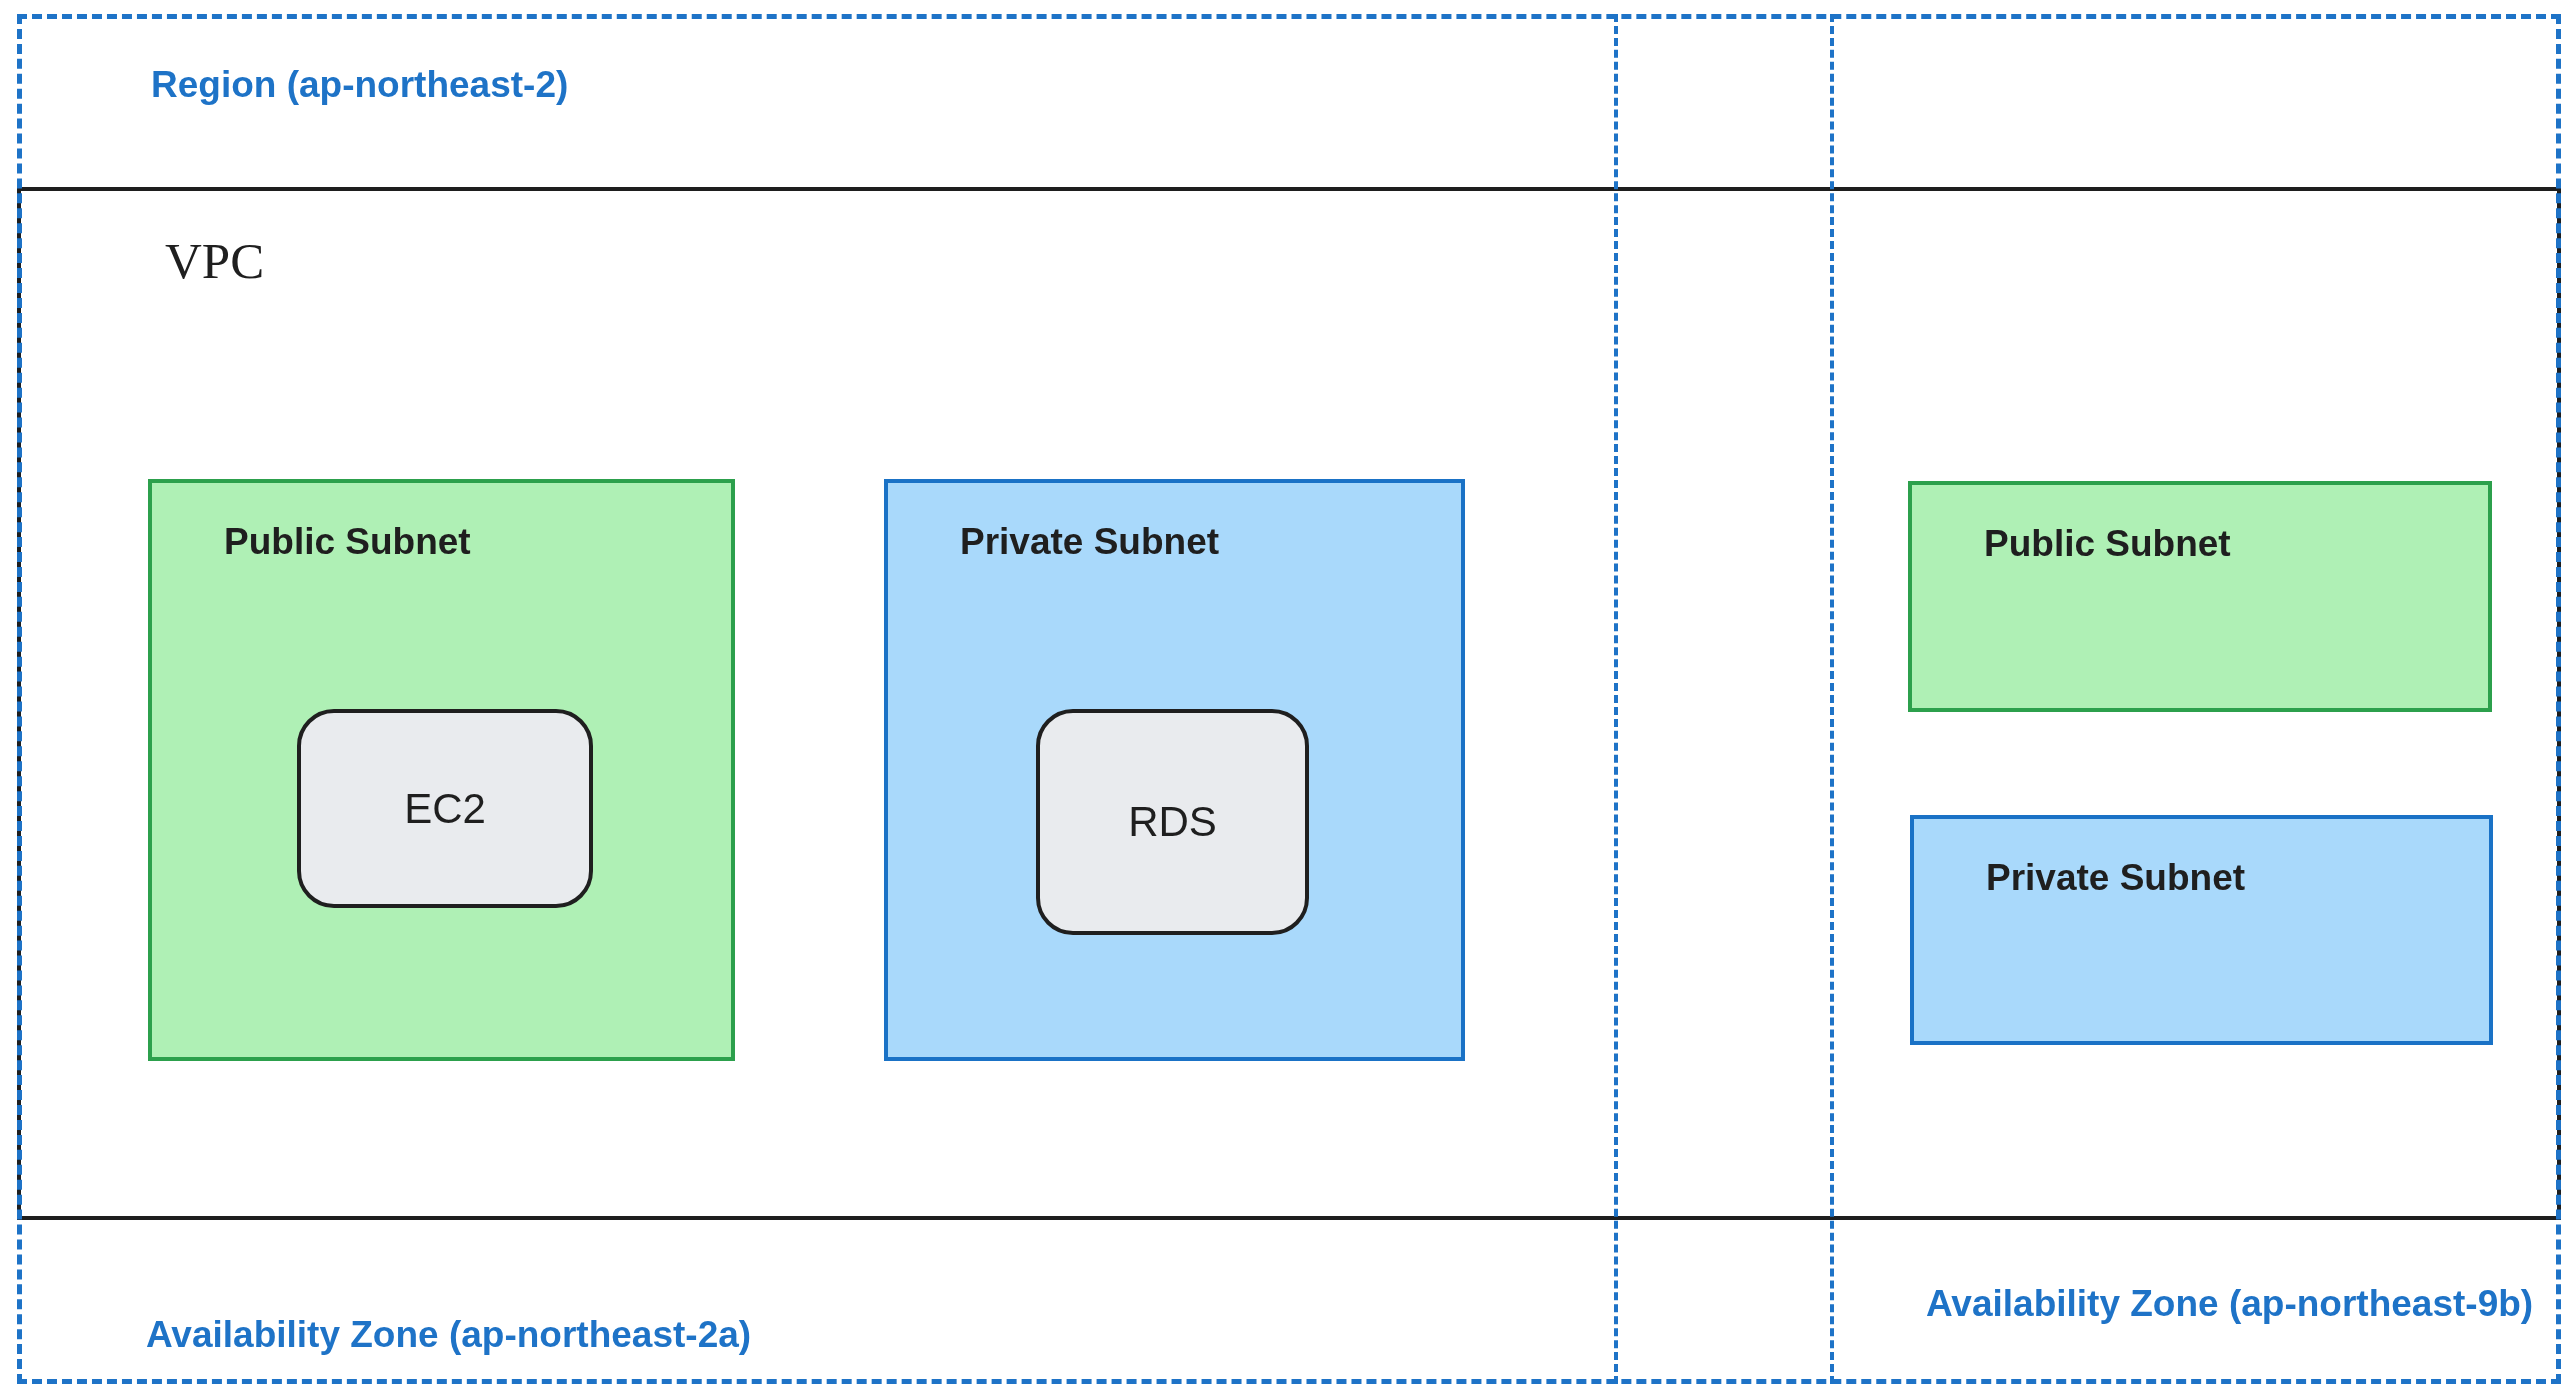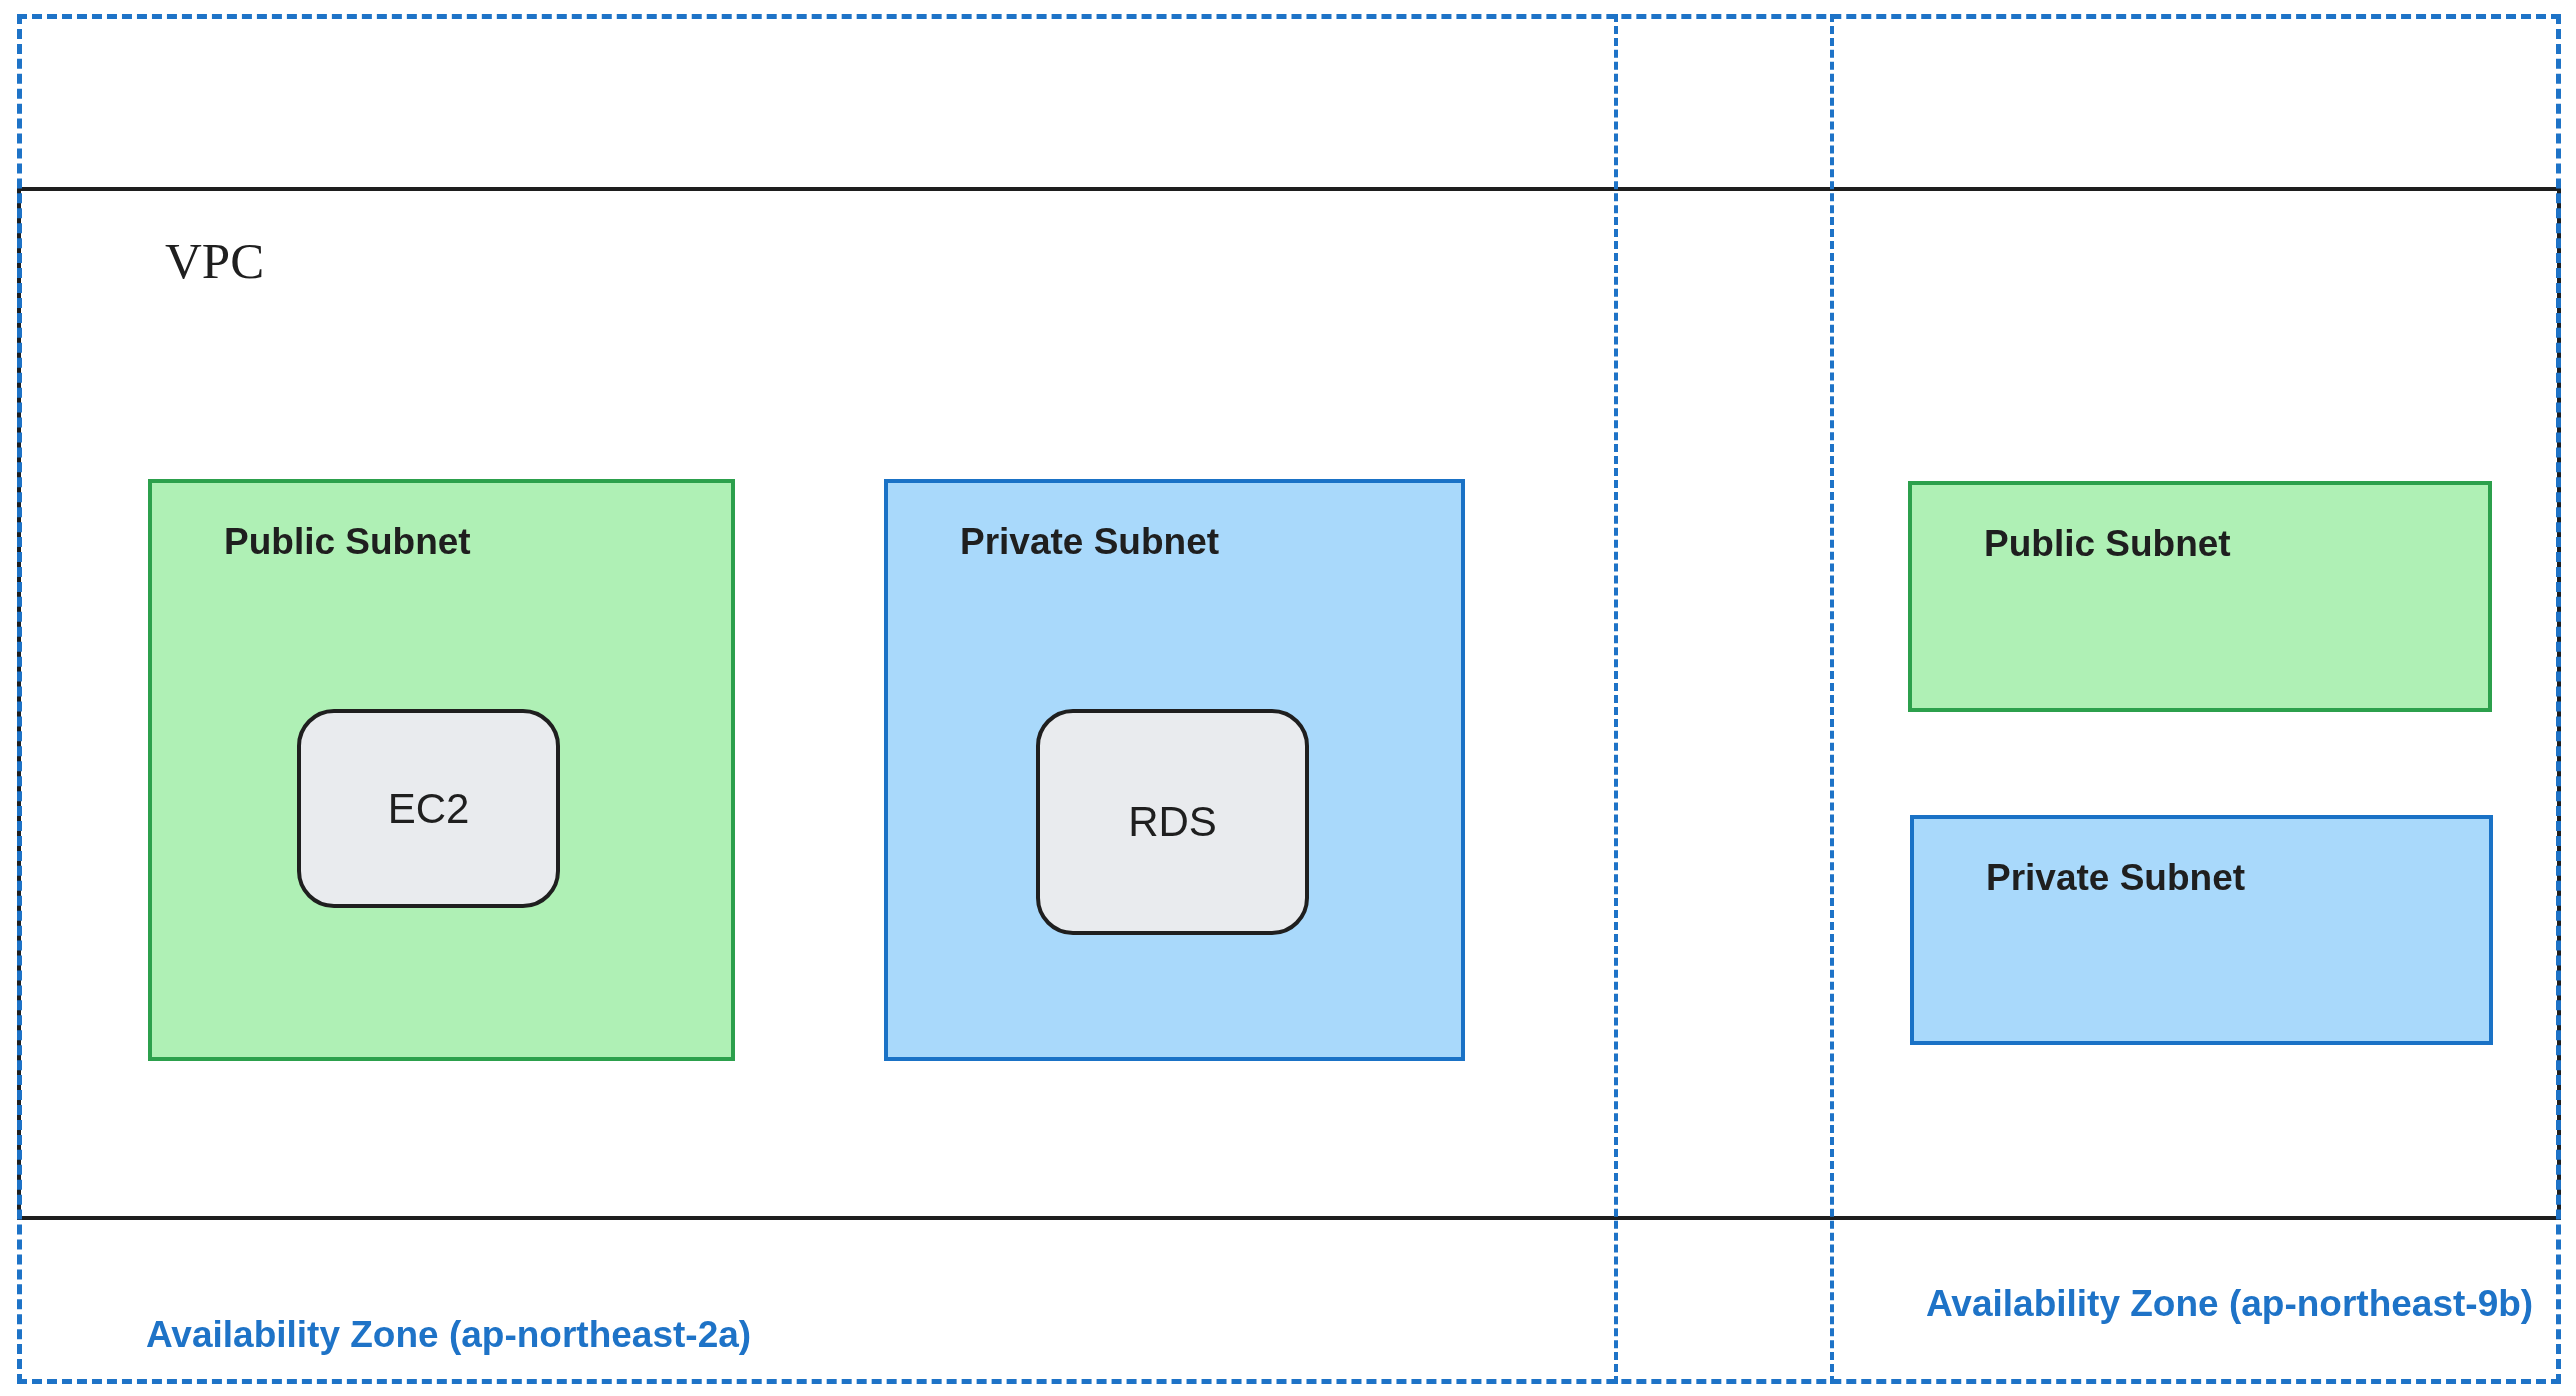--- a/index.html
+++ b/index.html
@@ -61,21 +61,21 @@
     display: flex;
     align-items: center;
     justify-content: center;
     z-index: 3;
   }
   .node-label {
     font-size: 42px;
     font-weight: 400;
     color: var(--text-dark);
   }
-  #node-ec2 { left: 145px; top: 226px; width: 263px; height: 199px; }
+  #node-ec2 { left: 145px; top: 226px; width: 296px; height: 199px; }
   #node-rds { left: 148px; top: 226px; width: 273px; height: 226px; }
 
   
   .az {
     position: absolute;
     top: 13.7px;
     height: 1370px;
     z-index: 4;
     pointer-events: none;
   }
@@ -149,18 +149,19 @@
 
   <div class="subnet private" id="subnet-private-b">
     <span class="subnet-label">Private Subnet</span>
   </div>
 
   <div class="az" id="az-a"></div>
   <div class="az" id="az-b"></div>
 
   <div class="region" id="region-box"></div>
 
+  <div class="floating-label blue-label" id="region-label">Region (ap-northeast-2)</div>
   <div class="floating-label" id="vpc-label">VPC</div>
   <div class="floating-label blue-label" id="az-a-label">Availability Zone (ap-northeast-2a)</div>
   <div class="floating-label blue-label" id="az-b-label">Availability Zone (ap-northeast-9b)</div>
 
 </div>
 
 
 </body></html>

